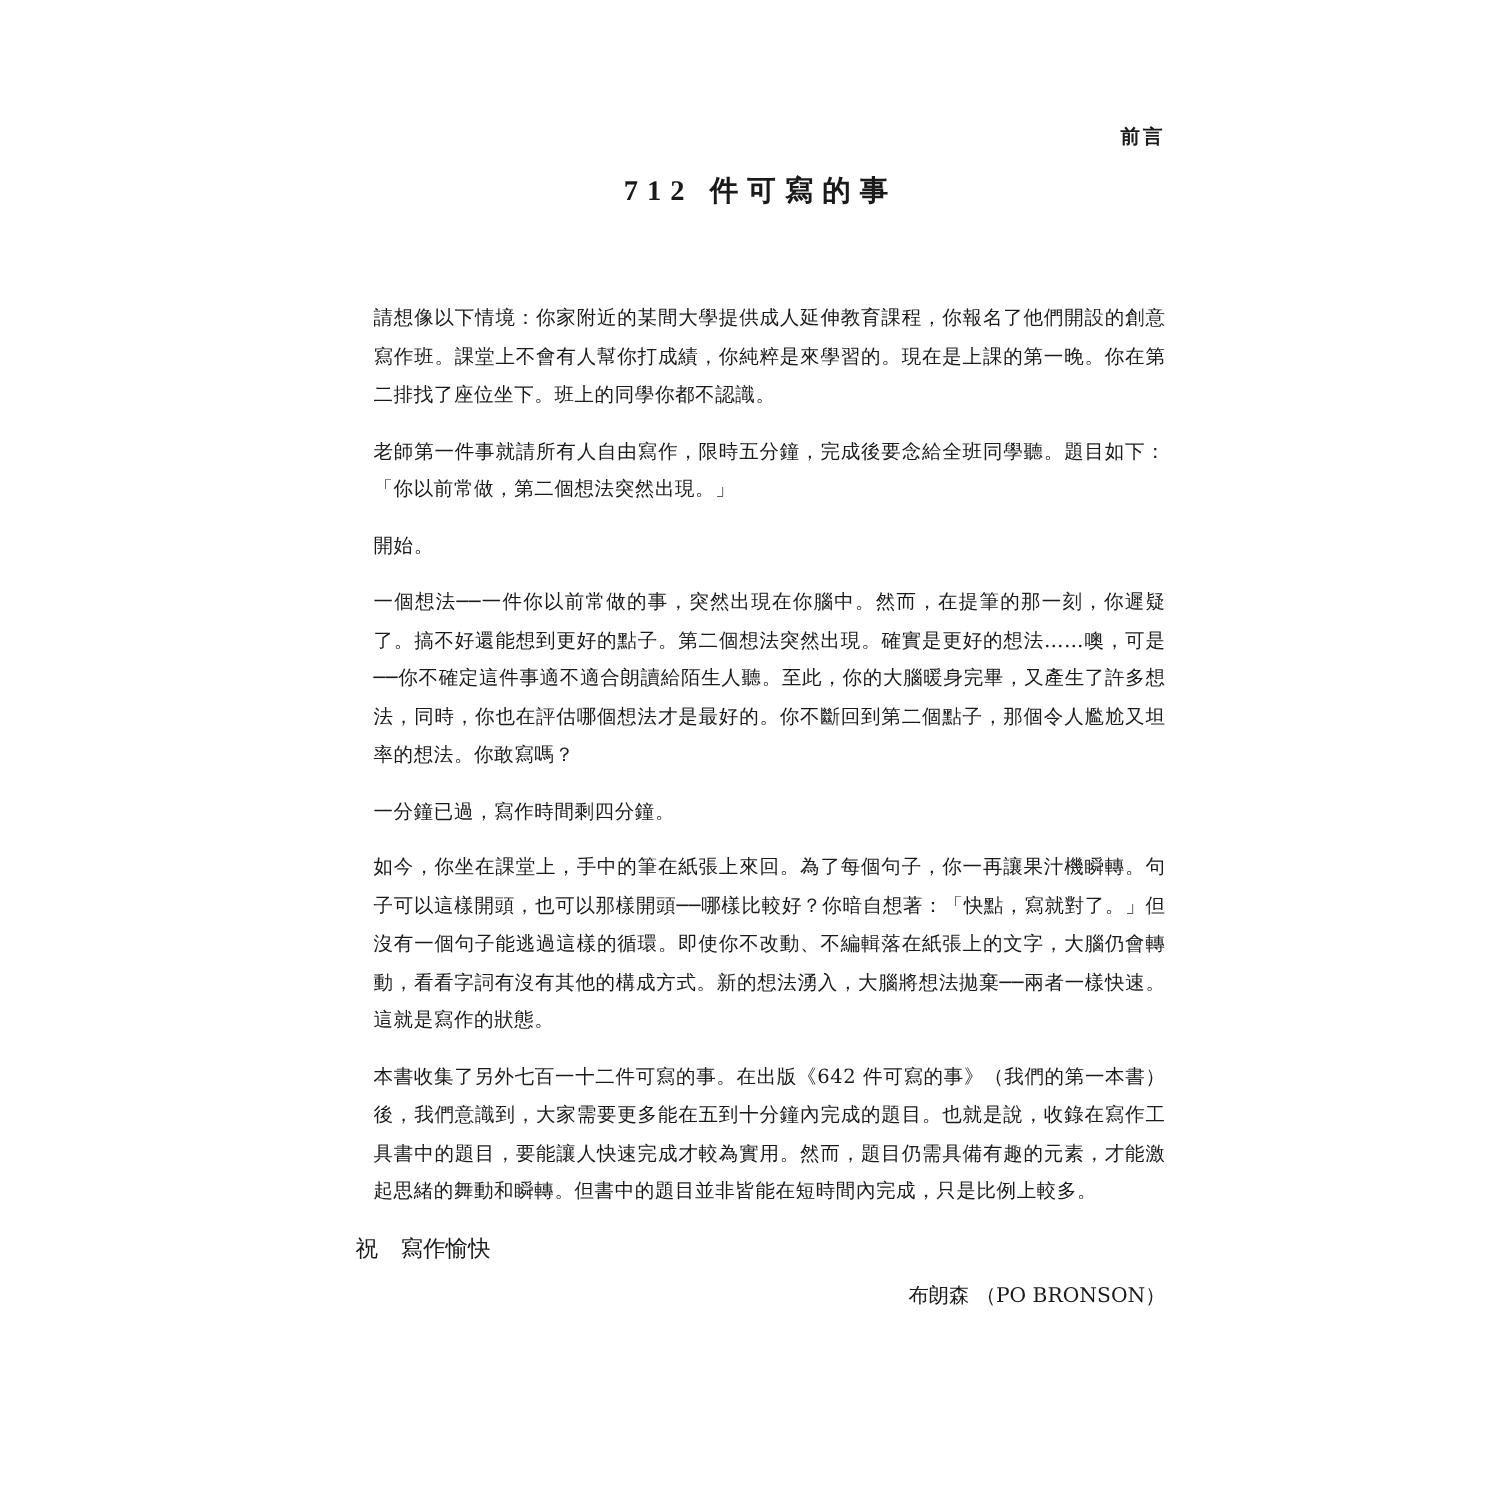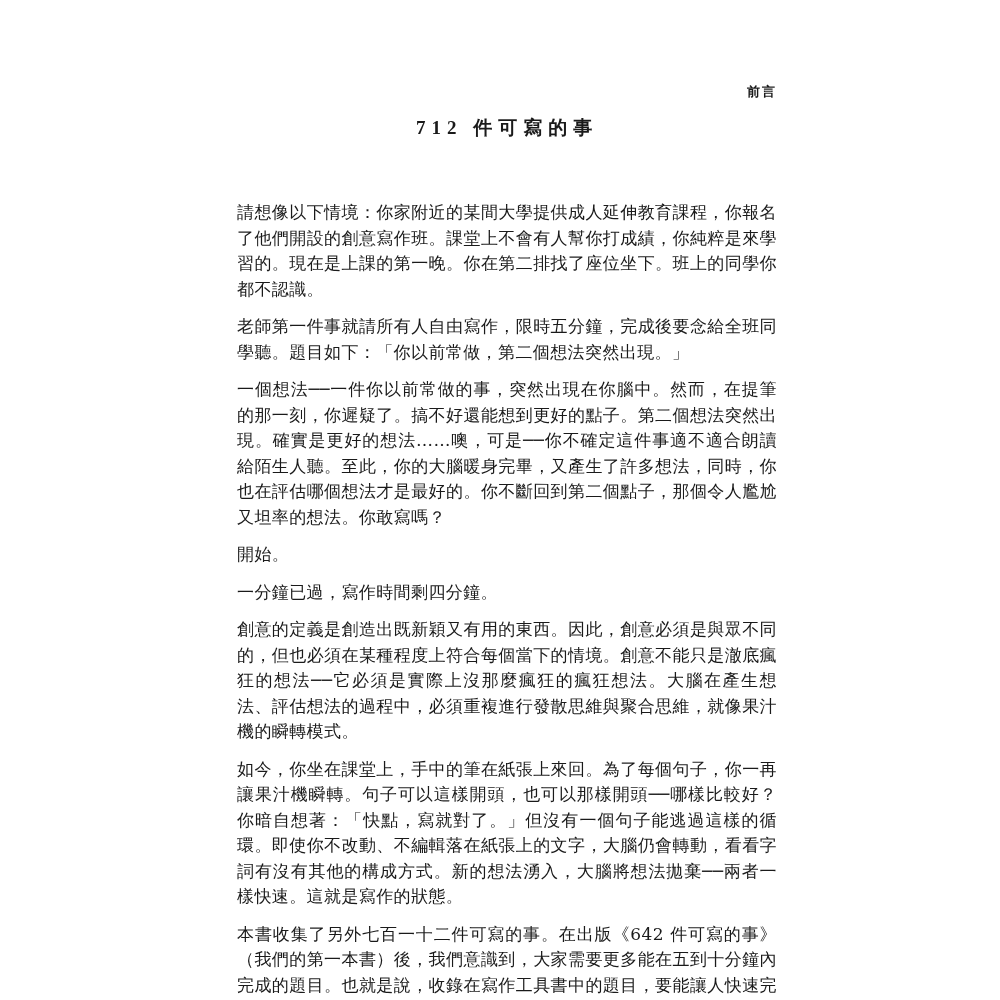--- a/index.html
+++ b/index.html
@@ -37,23 +37,23 @@
       letter-spacing: 6px;
       margin: 12px 0 0 0;
       height: 28px;
       line-height: 28px;
       font-family: Liberation Serif, serif;
     }
     .body {
       margin-top: 58px;
     }
     .para {
-      font-size: 17px;
+      font-size: 13px;
       line-height: 25.5px;
-      margin: 0 0 12px 0;
+      margin: 0 0 12px 12px;
       text-align: justify;
       text-justify: inter-character;
       letter-spacing: 0.4px;
     }
     .closing {
       font-size: 15px;
       line-height: 25px;
       margin: 4px 0 0 0;
       white-space: pre;
     }
@@ -70,24 +70,23 @@
 </head>
 <body>
 
 <div class="page">
   <h2 class="kicker">前言</h2>
   <h1 class="title">712 件可寫的事</h1>
 
   <div class="body">
     <p class="para">請想像以下情境：你家附近的某間大學提供成人延伸教育課程，你報名了他們開設的創意寫作班。課堂上不會有人幫你打成績，你純粹是來學習的。現在是上課的第一晚。你在第二排找了座位坐下。班上的同學你都不認識。</p>
     <p class="para">老師第一件事就請所有人自由寫作，限時五分鐘，完成後要念給全班同學聽。題目如下：「你以前常做，第二個想法突然出現。」</p>
+    <p class="para">開始。</p>
     <p class="para">一個想法──一件你以前常做的事，突然出現在你腦中。然而，在提筆的那一刻，你遲疑了。搞不好還能想到更好的點子。第二個想法突然出現。確實是更好的想法……噢，可是──你不確定這件事適不適合朗讀給陌生人聽。至此，你的大腦暖身完畢，又產生了許多想法，同時，你也在評估哪個想法才是最好的。你不斷回到第二個點子，那個令人尷尬又坦率的想法。你敢寫嗎？</p>
-    <p class="para">開始。</p>
     <p class="para">一分鐘已過，寫作時間剩四分鐘。</p>
-    <p class="para">創意的定義是創造出既新穎又有用的東西。因此，創意必須是與眾不同的，但也必須在某種程度上符合每個當下的情境。創意不能只是澈底瘋狂的想法──它必須是實際上沒那麼瘋狂的瘋狂想法。大腦在產生想法、評估想法的過程中，必須重複進行發散思維與聚合思維，就像果汁機的瞬轉模式。</p>
     <p class="para">如今，你坐在課堂上，手中的筆在紙張上來回。為了每個句子，你一再讓果汁機瞬轉。句子可以這樣開頭，也可以那樣開頭──哪樣比較好？你暗自想著：「快點，寫就對了。」但沒有一個句子能逃過這樣的循環。即使你不改動、不編輯落在紙張上的文字，大腦仍會轉動，看看字詞有沒有其他的構成方式。新的想法湧入，大腦將想法拋棄──兩者一樣快速。這就是寫作的狀態。</p>
     <p class="para">本書收集了另外七百一十二件可寫的事。在出版《642 件可寫的事》（我們的第一本書）後，我們意識到，大家需要更多能在五到十分鐘內完成的題目。也就是說，收錄在寫作工具書中的題目，要能讓人快速完成才較為實用。然而，題目仍需具備有趣的元素，才能激起思緒的舞動和瞬轉。但書中的題目並非皆能在短時間內完成，只是比例上較多。</p>
 
     <p class="closing">祝　寫作愉快</p>
 
     <div class="signature">
       <div>布朗森 （PO BRONSON）</div>
 
     </div>
   </div>

